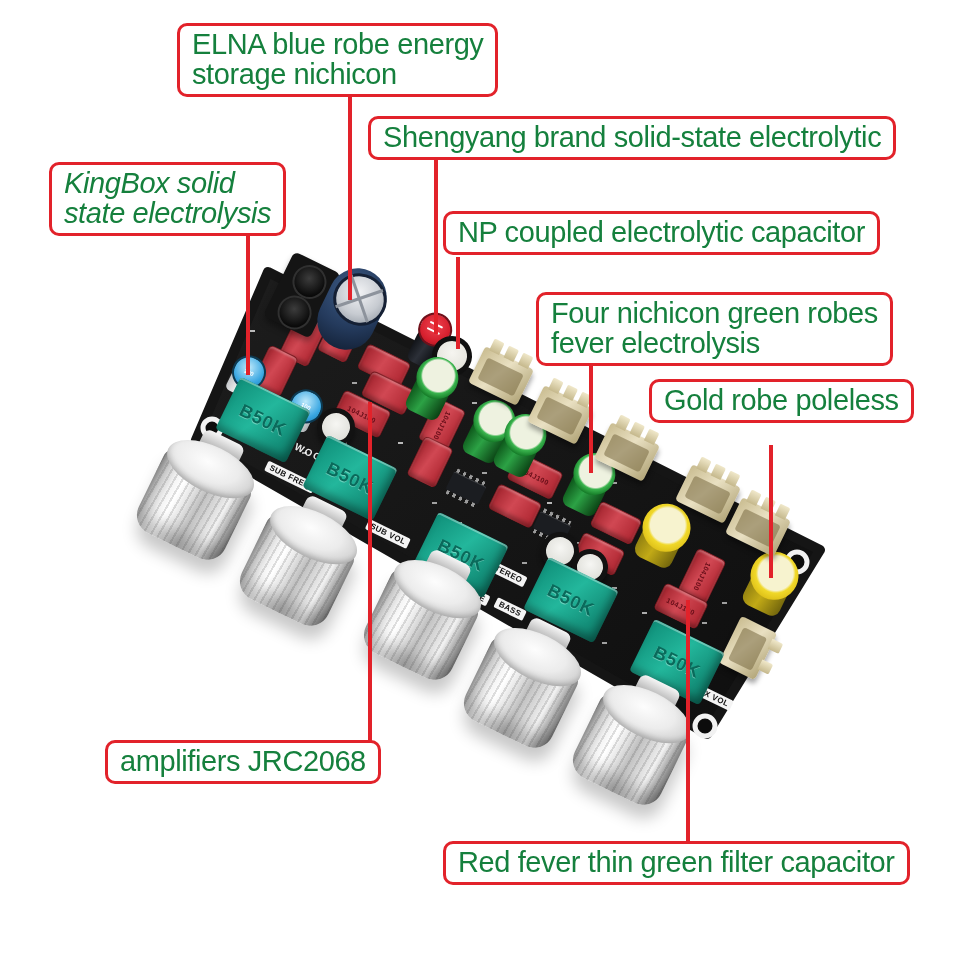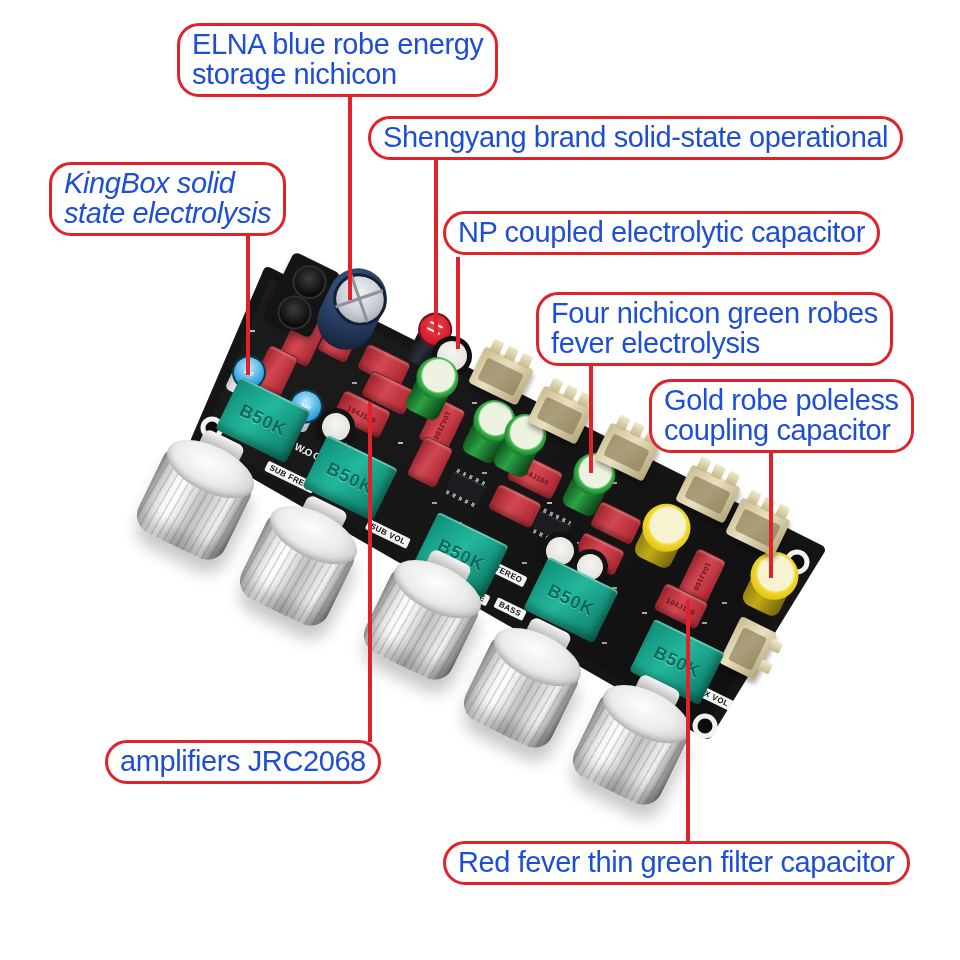--- a/index.html
+++ b/index.html
@@ -1,22 +1,22 @@
 <!DOCTYPE html>
 <html><head>
 <meta charset="utf-8">
 <style>
   html,body{margin:0;padding:0;}
   body{width:960px;height:960px;background:#ffffff;font-family:"Liberation Sans",sans-serif;overflow:hidden;}
   .scene{position:relative;width:960px;height:960px;background:#ffffff;}
   .abs{position:absolute;}
 
   
-  .callout{position:absolute;background:#fff;border:3px solid #e2222a;border-radius:22px;
-           padding:3px 12px 5px;font-size:29px;line-height:30px;color:#1d4ed8;
+  .callout{position:absolute;background:#fff;border:3px solid #e2222a;border-radius:10px;
+           padding:3px 12px 5px;font-size:29px;line-height:30px;color:#15803d;
            letter-spacing:-0.4px;white-space:nowrap;z-index:60;}
   .callout span{display:block;}
 
   
   .leader{position:absolute;width:4px;background:#e2222a;z-index:55;}
 
   
   .rot{transform:translate(-50%,-50%) rotate(26deg);}
 
   .pot{background:linear-gradient(115deg,#0f8f79,#23b79c 45%,#0c7a67);border-radius:4px;
@@ -330,36 +330,35 @@
   <div class="leader" style="left:589px;top:353px;height:120px;"></div>
   <div class="leader" style="left:769px;top:445px;height:133px;"></div>
   <div class="leader" style="left:368px;top:402px;height:340px;"></div>
   <div class="leader" style="left:686px;top:600px;height:243px;"></div>
 
   <div class="callout" style="left:177px;top:23px;">
     <span>ELNA blue robe energy</span>
     <span>storage nichicon</span>
   </div>
   <div class="callout" style="left:368px;top:116px;">
-    <span>Shengyang brand solid-state operational</span>
+    <span>Shengyang brand solid-state electrolytic</span>
   </div>
   <div class="callout" style="left:49px;top:162px;font-style:italic;">
     <span>KingBox solid</span>
     <span>state electrolysis</span>
   </div>
   <div class="callout" style="left:536px;top:292px;">
     <span>Four nichicon green robes</span>
     <span>fever electrolysis</span>
   </div>
   <div class="callout" style="left:443px;top:211px;">
     <span>NP coupled electrolytic capacitor</span>
   </div>
   <div class="callout" style="left:649px;top:379px;">
     <span>Gold robe poleless</span>
-    <span>coupling capacitor</span>
   </div>
   <div class="callout" style="left:105px;top:740px;">
     <span>amplifiers JRC2068</span>
   </div>
   <div class="callout" style="left:443px;top:841px;">
     <span>Red fever thin green filter capacitor</span>
   </div>
 
 </div>
 

